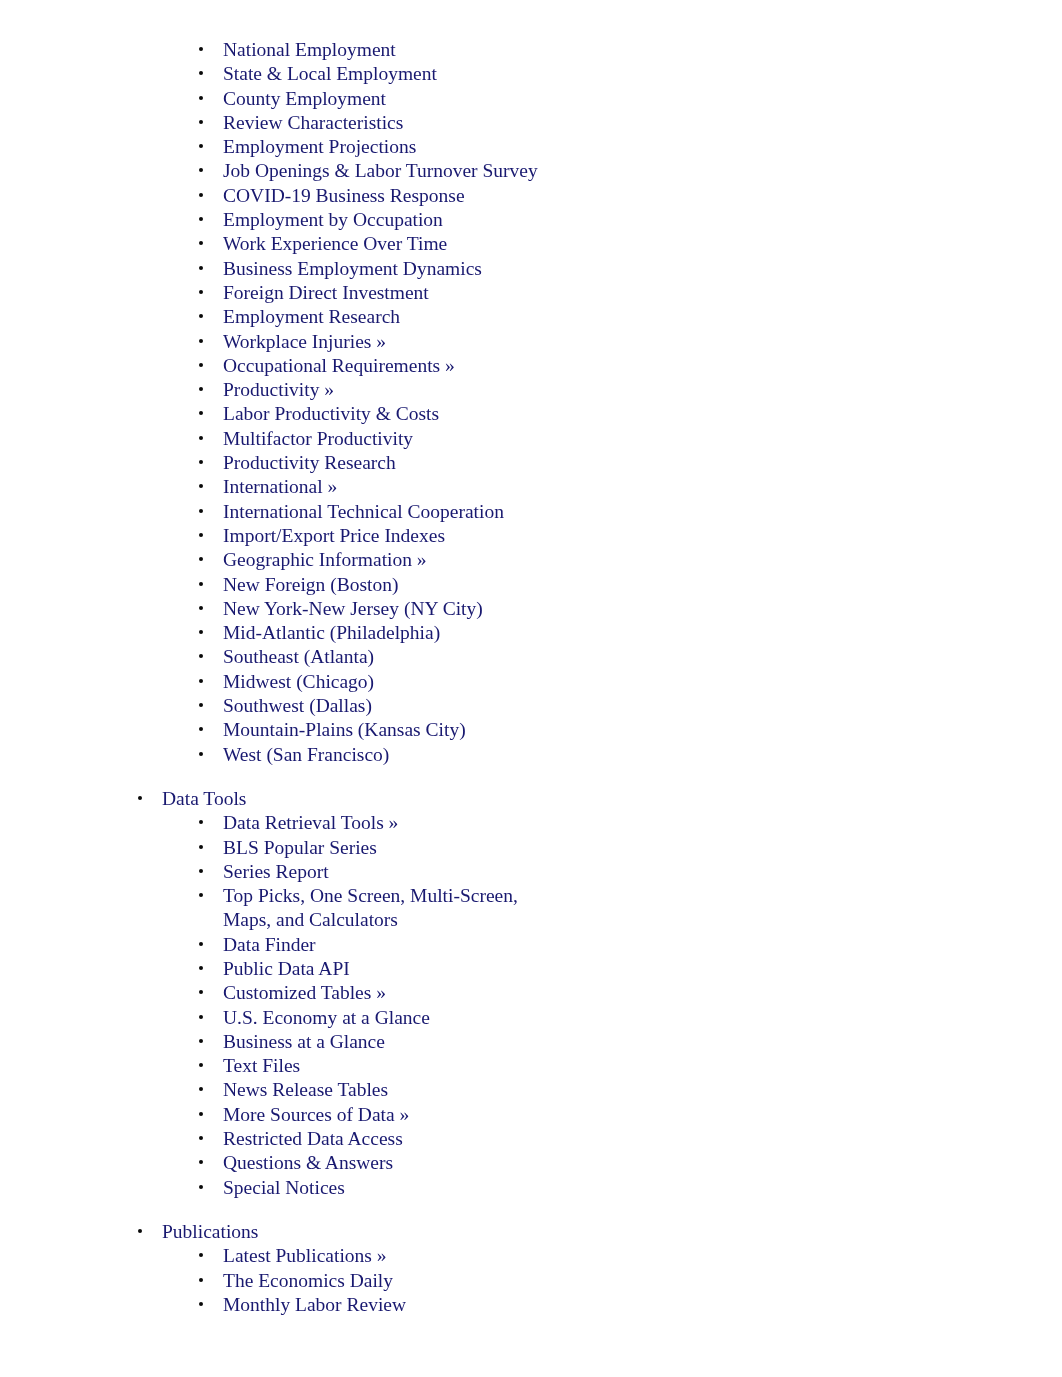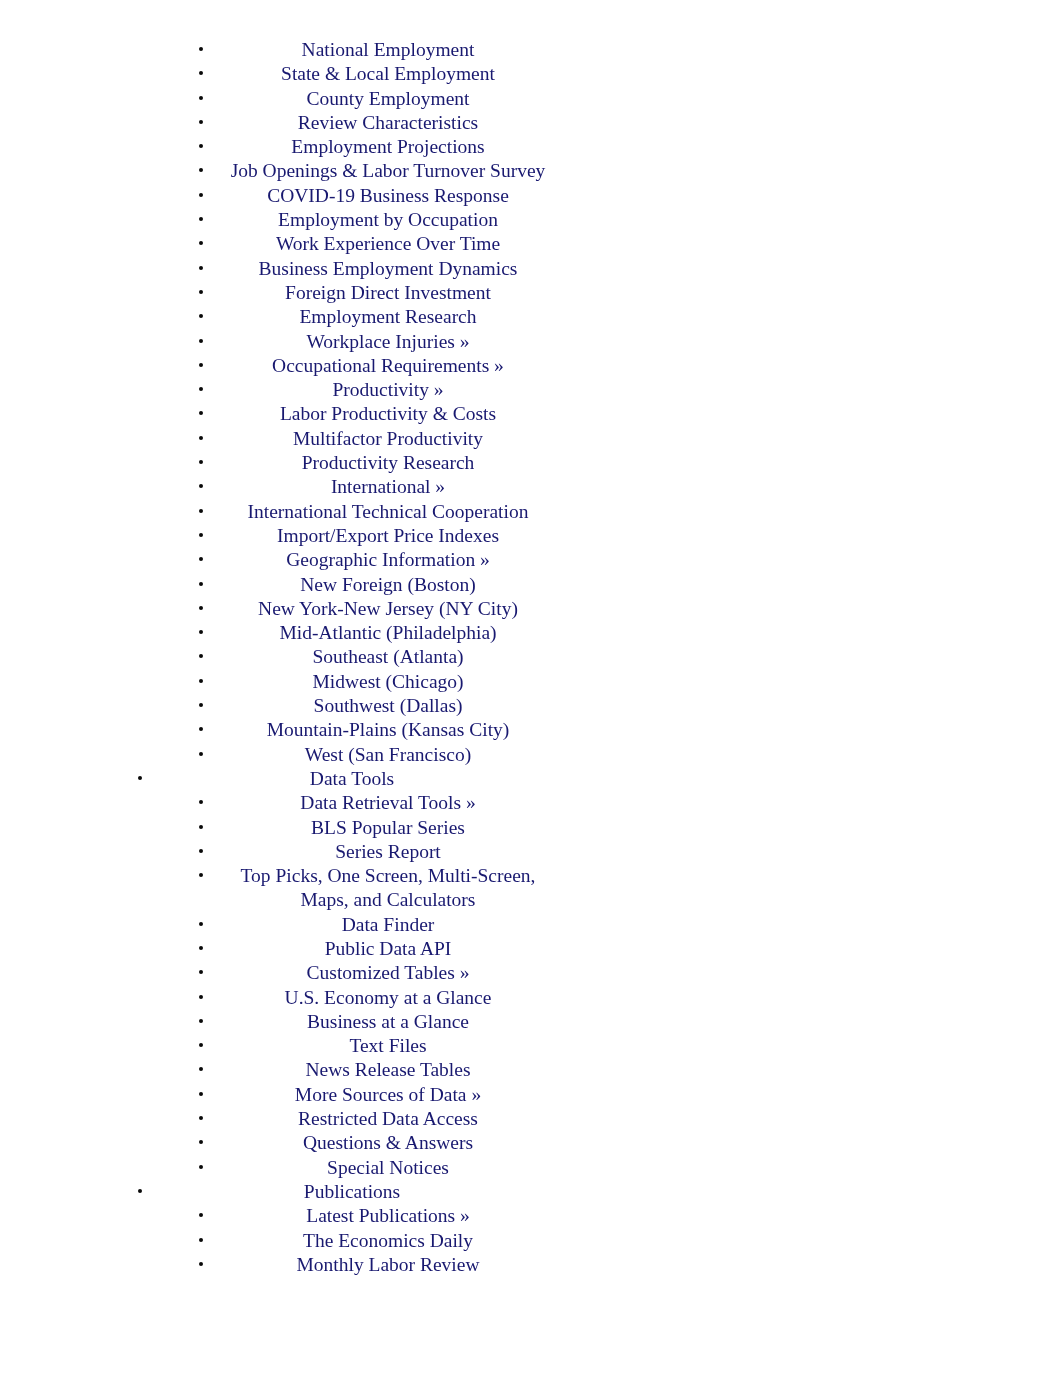--- a/index.html
+++ b/index.html
@@ -13,21 +13,20 @@
     height: 1377px;
     font-family: "Liberation Serif", "DejaVu Serif", serif;
     -webkit-font-smoothing: antialiased;
   }
   #page {
     position: relative;
     width: 1062px;
     height: 1377px;
     background: #ffffff;
     overflow: hidden;
-    text-align: center;
   }
   .outline {
     position: absolute;
     left: 0;
     top: 38px;
     width: 1062px;
   }
   ul.level-1,
   ul.level-2 {
     list-style: none;
@@ -74,20 +73,21 @@
   }
   .item-label {
     display: block;
     max-width: 330px;
     color: #191970;
     white-space: normal;
     word-break: normal;
   }
   .item-l1 > .item-label {
     max-width: 380px;
+    margin-top: 20px;
   }
 </style>
 </head>
 <body>
 
 <div id="page">
   <div class="outline">
     <ul class="level-1" id="outline-root">
         <li class="item-l2">
           <span class="bullet"></span>

